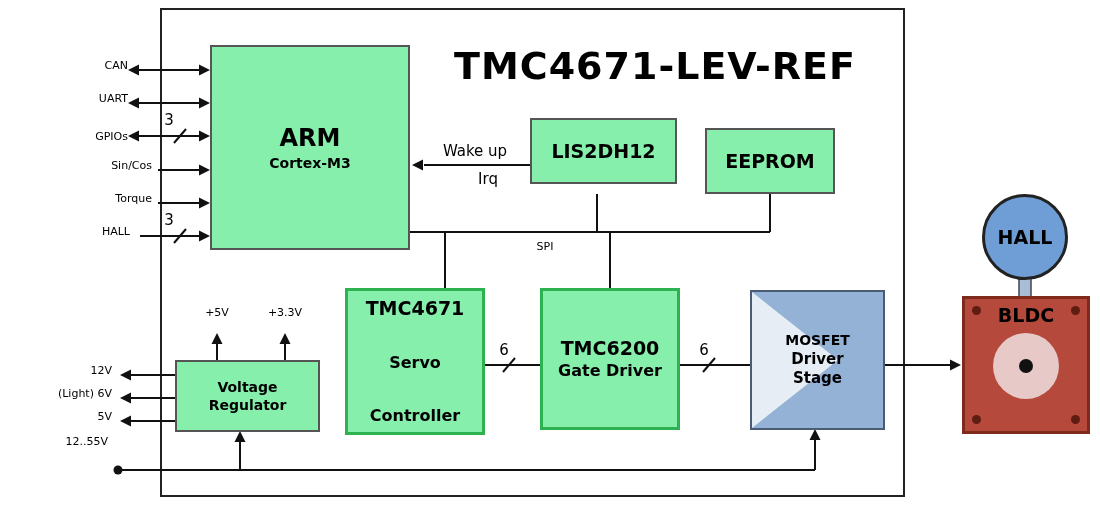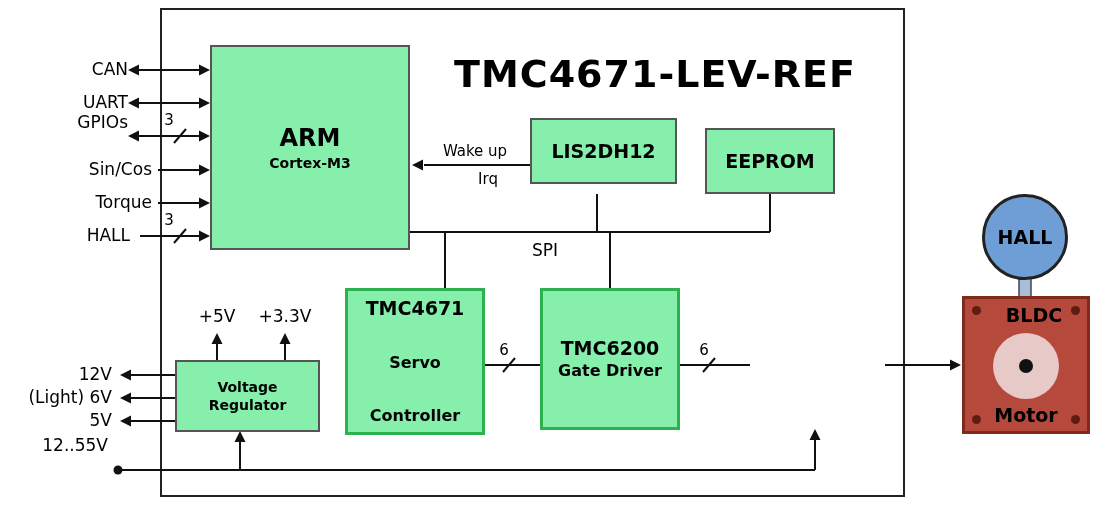--- a/index.html
+++ b/index.html
@@ -5,46 +5,46 @@
   html,body{margin:0;padding:0;background:#fff;}
   .stage{position:relative;width:1100px;height:507px;background:#fff;
          font-family:"DejaVu Sans","Liberation Sans",sans-serif;overflow:hidden;}
   .outer-box{position:absolute;left:160px;top:8px;width:745px;height:489px;
              border:2px solid #222;box-sizing:border-box;z-index:0;}
   svg.wires{position:absolute;left:0;top:0;z-index:1;}
   .block{position:absolute;background:#86efac;border:2px solid #555;box-sizing:border-box;
          display:flex;flex-direction:column;align-items:center;justify-content:center;
          text-align:center;color:#000;z-index:2;line-height:1.3;}
   .green{border:3px solid #2eb150;}
-  .title{position:absolute;left:420px;top:52px;width:470px;text-align:center;
+  .title{position:absolute;left:420px;top:44px;width:470px;text-align:center;
          font-size:38px;font-weight:bold;letter-spacing:1px;color:#000;z-index:2;}
   .b24{font-size:24px;font-weight:bold;}
   .b19{font-size:19px;font-weight:bold;}
   .b17{font-size:14px;font-weight:bold;}
   .b16{font-size:16px;font-weight:bold;}
   .b15{font-size:15px;font-weight:bold;}
-  .lbl{position:absolute;color:#000;font-size:17px;z-index:3;}
+  .lbl{position:absolute;color:#000;font-size:11px;z-index:3;}
   .r{text-align:right;}
   .c{text-align:center;}
   .small{font-size:15px;}
   
   .mosfet{background:#94b2d6;border:2px solid #4a5b74;}
   .mosfet-tri{position:absolute;left:0;top:0;width:0;height:0;
               border-top:68px solid transparent;border-bottom:68px solid transparent;
               border-left:86px solid #e7edf5;}
   .mosfet-text{position:relative;z-index:2;}
   
   .hall{position:absolute;left:982px;top:194px;width:86px;height:86px;border-radius:50%;
         background:#6f9ed6;border:3px solid #222;box-sizing:border-box;display:flex;
         align-items:center;justify-content:center;font-size:19px;font-weight:bold;color:#000;z-index:2;}
   
   .motor{position:absolute;left:962px;top:296px;width:128px;height:138px;background:#b5493c;
          border:3px solid #7e2a1c;box-sizing:border-box;z-index:2;}
   .motor .top-lbl{position:absolute;top:5px;left:0;width:100%;text-align:center;
-                  font-size:19px;font-weight:bold;color:#000;padding-left:8px;}
+                  font-size:19px;font-weight:bold;color:#000;}
   .motor .bot-lbl{position:absolute;bottom:5px;left:0;width:100%;text-align:center;
                   font-size:19px;font-weight:bold;color:#000;}
   .motor .rotor{position:absolute;left:28px;top:34px;width:66px;height:66px;border-radius:50%;
                 background:#e7c9c7;}
   .motor .shaft{position:absolute;left:26px;top:26px;width:14px;height:14px;border-radius:50%;
                 background:#111;}
   .screw{position:absolute;width:9px;height:9px;border-radius:50%;background:#5f1c10;}
 </style>
 </head>
 <body>
@@ -152,45 +152,52 @@
     <div class="b19">TMC4671</div>
     <div class="b16">Servo</div>
     <div class="b16">Controller</div>
   </div>
 
   <div class="block green" style="left:540px;top:288px;width:140px;height:142px;">
     <div class="b19">TMC6200</div>
     <div class="b16">Gate Driver</div>
   </div>
 
+  <div class="block mosfet" style="left:750px;top:290px;width:135px;height:140px;">
+    <div class="mosfet-tri"></div>
+    <div class="mosfet-text">
+      <div class="b17">MOSFET</div>
+      <div class="b15">Driver</div>
+      <div class="b15">Stage</div>
+    </div>
+  </div>
 
   <div class="block" style="left:175px;top:360px;width:145px;height:72px;">
     <div class="b17">Voltage</div>
     <div class="b17">Regulator</div>
   </div>
 
   <div class="hall">
     <span>HALL</span>
   </div>
 
   <div class="motor">
     <div class="top-lbl">BLDC</div>
     <div class="rotor">
       <div class="shaft"></div>
     </div>
-    <div class="bot-lbl">Motor</div>
     <div class="screw" style="left:7px;top:7px;"></div>
     <div class="screw" style="right:7px;top:7px;"></div>
     <div class="screw" style="left:7px;bottom:7px;"></div>
     <div class="screw" style="right:7px;bottom:7px;"></div>
   </div>
 
   <div class="lbl r" style="left:20px;width:108px;top:59px;">CAN</div>
   <div class="lbl r" style="left:20px;width:108px;top:92px;">UART</div>
-  <div class="lbl r" style="left:20px;width:108px;top:112px;">GPIOs</div>
+  <div class="lbl r" style="left:20px;width:108px;top:130px;">GPIOs</div>
   <div class="lbl r" style="left:20px;width:132px;top:192px;">Torque</div>
   <div class="lbl r" style="left:20px;width:132px;top:159px;">Sin/Cos</div>
   <div class="lbl r" style="left:20px;width:110px;top:225px;">HALL</div>
 
   <div class="lbl small c" style="left:160px;width:18px;top:111px;">3</div>
   <div class="lbl small c" style="left:160px;width:18px;top:211px;">3</div>
   <div class="lbl small c" style="left:494px;width:20px;top:341px;">6</div>
   <div class="lbl small c" style="left:694px;width:20px;top:341px;">6</div>
 
   <div class="lbl small c" style="left:430px;width:90px;top:142px;">Wake up</div>

